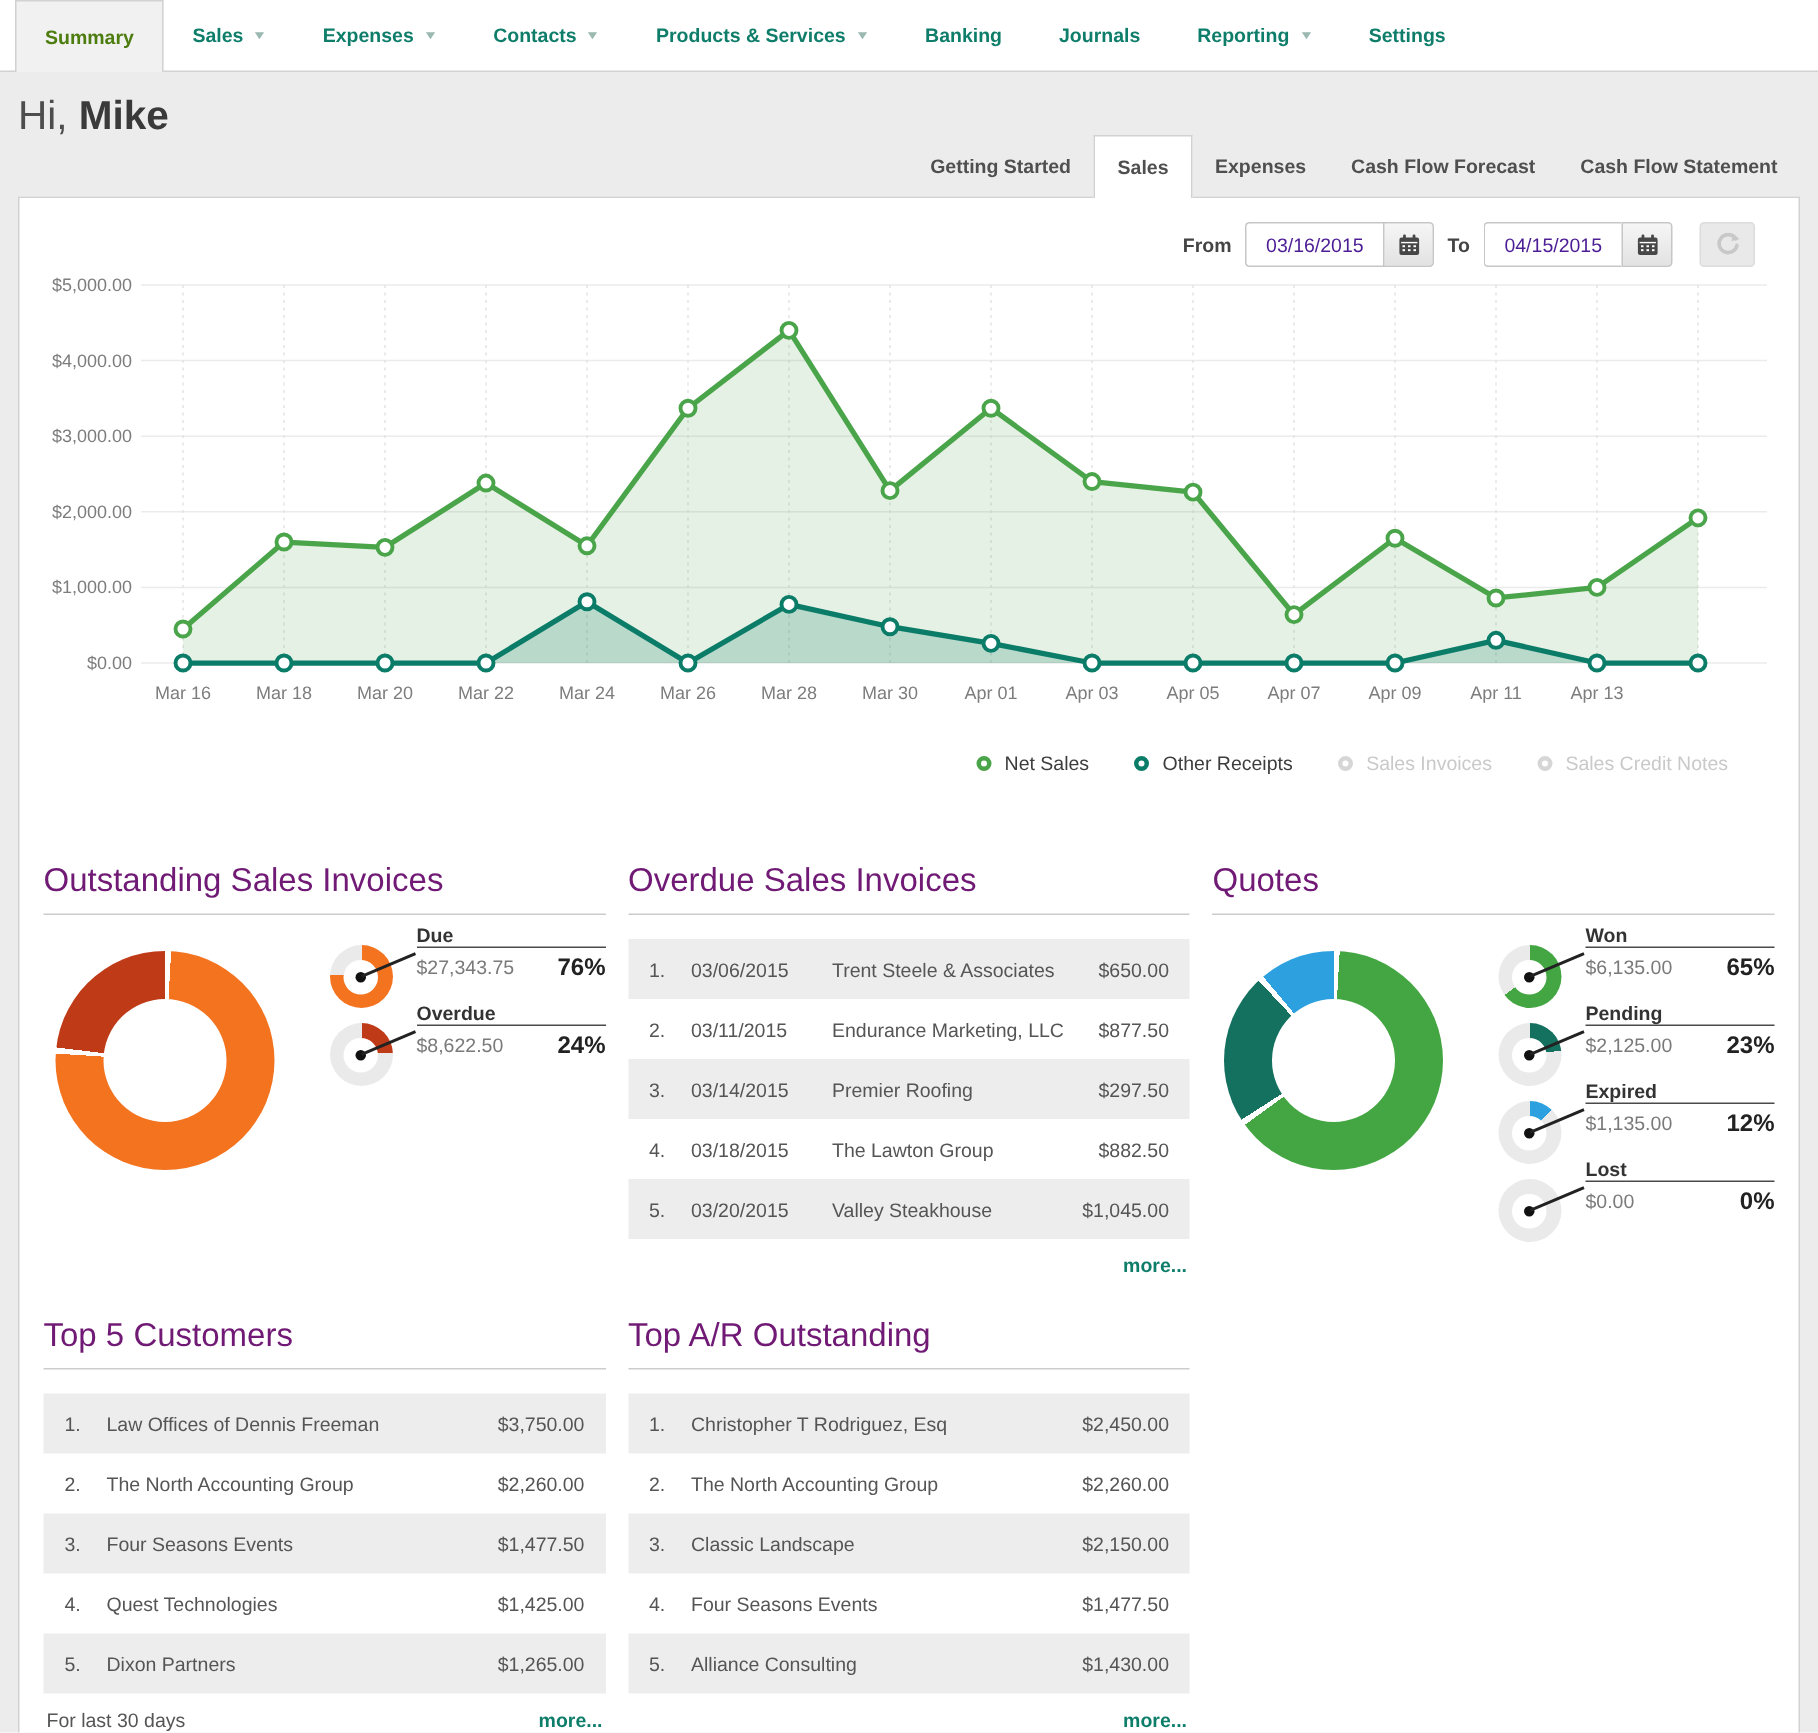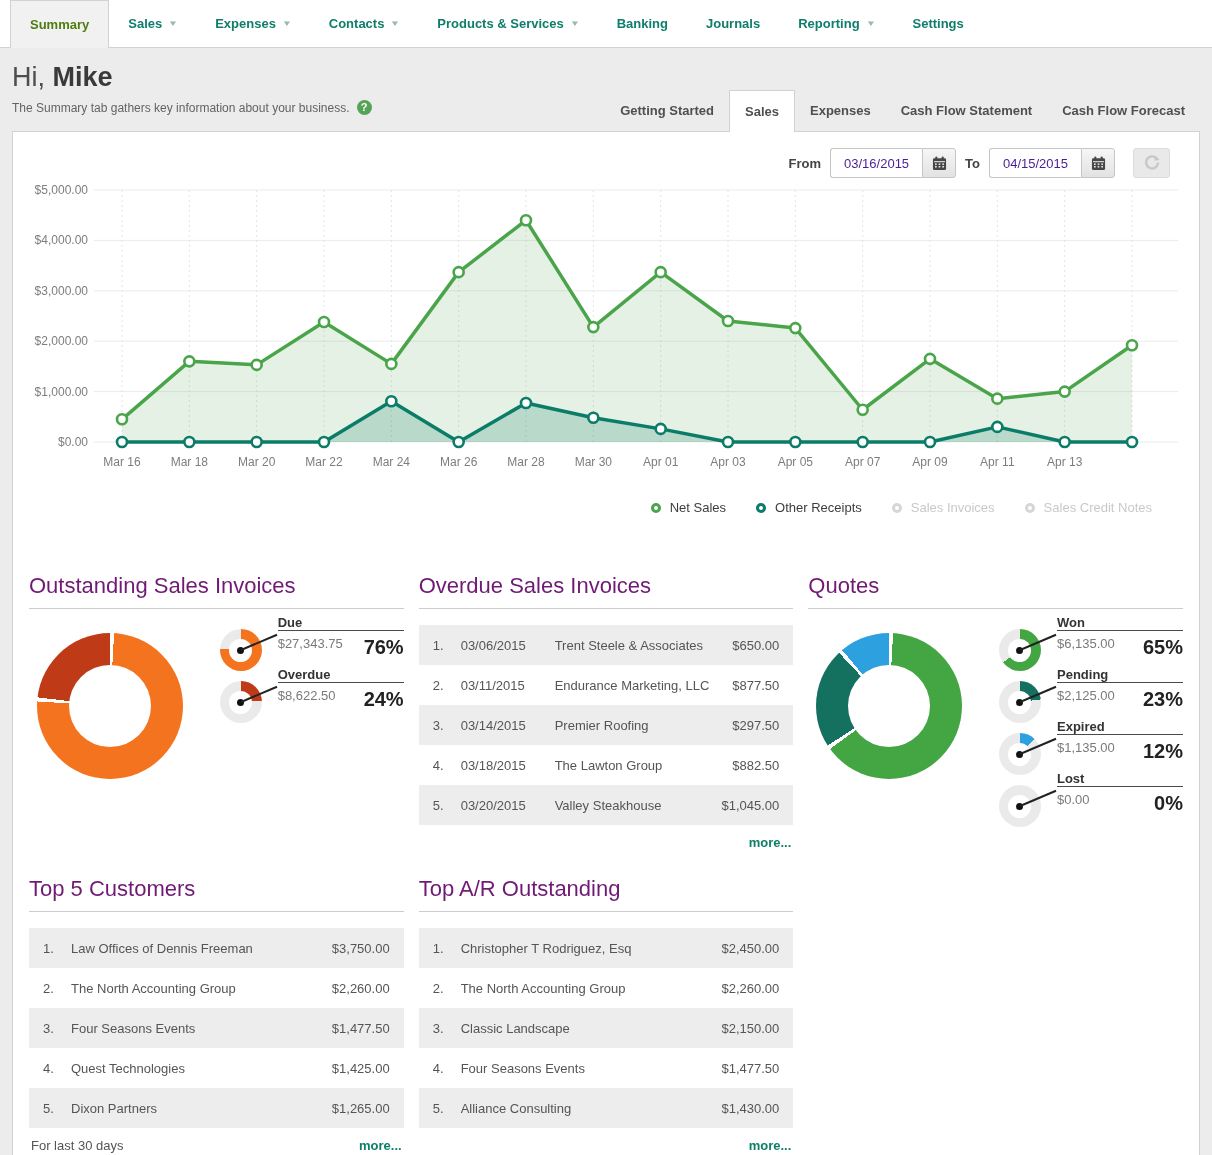--- a/index.html
+++ b/index.html
@@ -89,21 +89,21 @@
     content:""; position:absolute; left:50%; top:50%; width:7px; height:7px;
     margin:-3.5px 0 0 -3.5px; border-radius:50%; background:#111;
   }
   .pointer {
     position:absolute; left:21px; top:34px; width:39px; height:1.5px; background:#222;
     transform-origin:0 50%; transform:rotate(-23deg); z-index:2;
   }
   .gauge-label { font-size:13px; font-weight:bold; color:#333; padding-bottom:0; border-bottom:1px solid #4a4a4a; }
   .gauge-row { display:flex; justify-content:space-between; align-items:flex-start; margin-top:5px; }
   .gauge-value { font-size:13px; color:#7a7a7a; }
-  .gauge-pct { font-size:20px; font-weight:bold; color:#222; }
+  .gauge-pct { font-size:16px; font-weight:bold; color:#222; }
   
   .lrows { margin-top:16px; }
   .lrow { display:flex; align-items:center; height:40px; padding:0 14px; font-size:13px; color:#555; cursor:pointer; }
   .lrow.shaded { background:#ededed; }
   .lnum { width:28px; }
   .ldate { width:94px; }
   .lname { flex:1; padding-right:8px; }
   .lamt { text-align:right; white-space:nowrap; }
   .panel-foot { display:flex; justify-content:space-between; align-items:center; padding:10px 2px 0; }
   .foot-note { font-size:13px; color:#555; }
@@ -146,30 +146,26 @@
     <div class="nav-item">
       <span>Settings</span>
     </div>
   </div>
 
 <div class="header">
   <div class="greeting">
     <span>Hi,</span>
     <b>Mike</b>
   </div>
-  <div class="subtitle">
-    <span>The Summary tab gathers key information about your business.</span>
-    <span class="help-icon">?</span>
-  </div>
   <div class="tabs">
       <div class="tab">Getting Started</div>
       <div class="tab active">Sales</div>
       <div class="tab">Expenses</div>
+      <div class="tab">Cash Flow Forecast</div>
       <div class="tab">Cash Flow Statement</div>
-      <div class="tab">Cash Flow Forecast</div>
     </div>
 </div>
 
 <div class="container">
 
   <div class="controls">
     <span class="ctrl-label">From</span>
     <span class="input-group">
       <input class="date-input" value="03/16/2015" style="">
       <span class="cal-btn">

